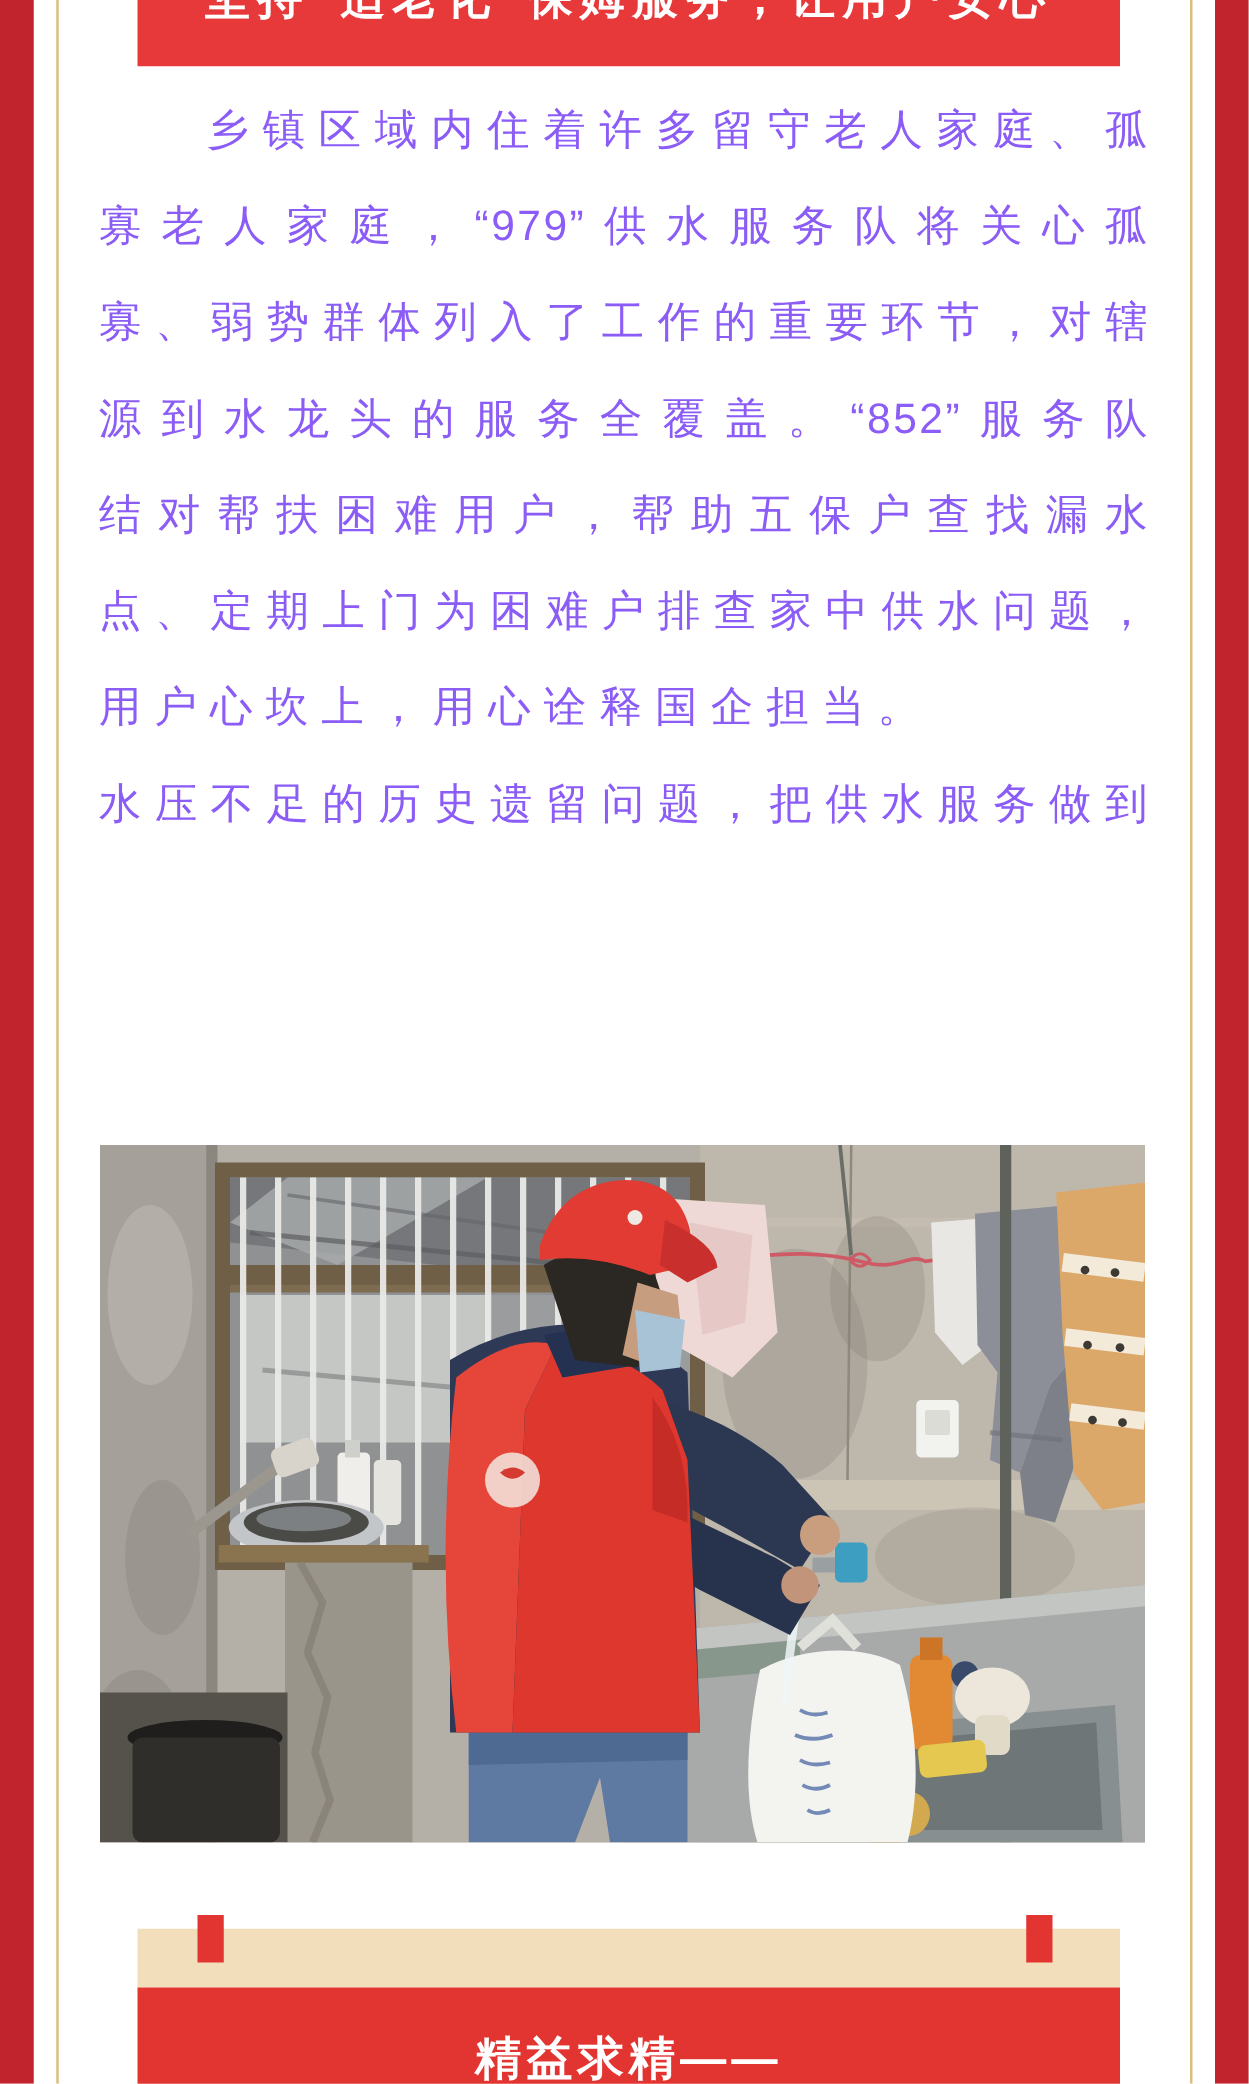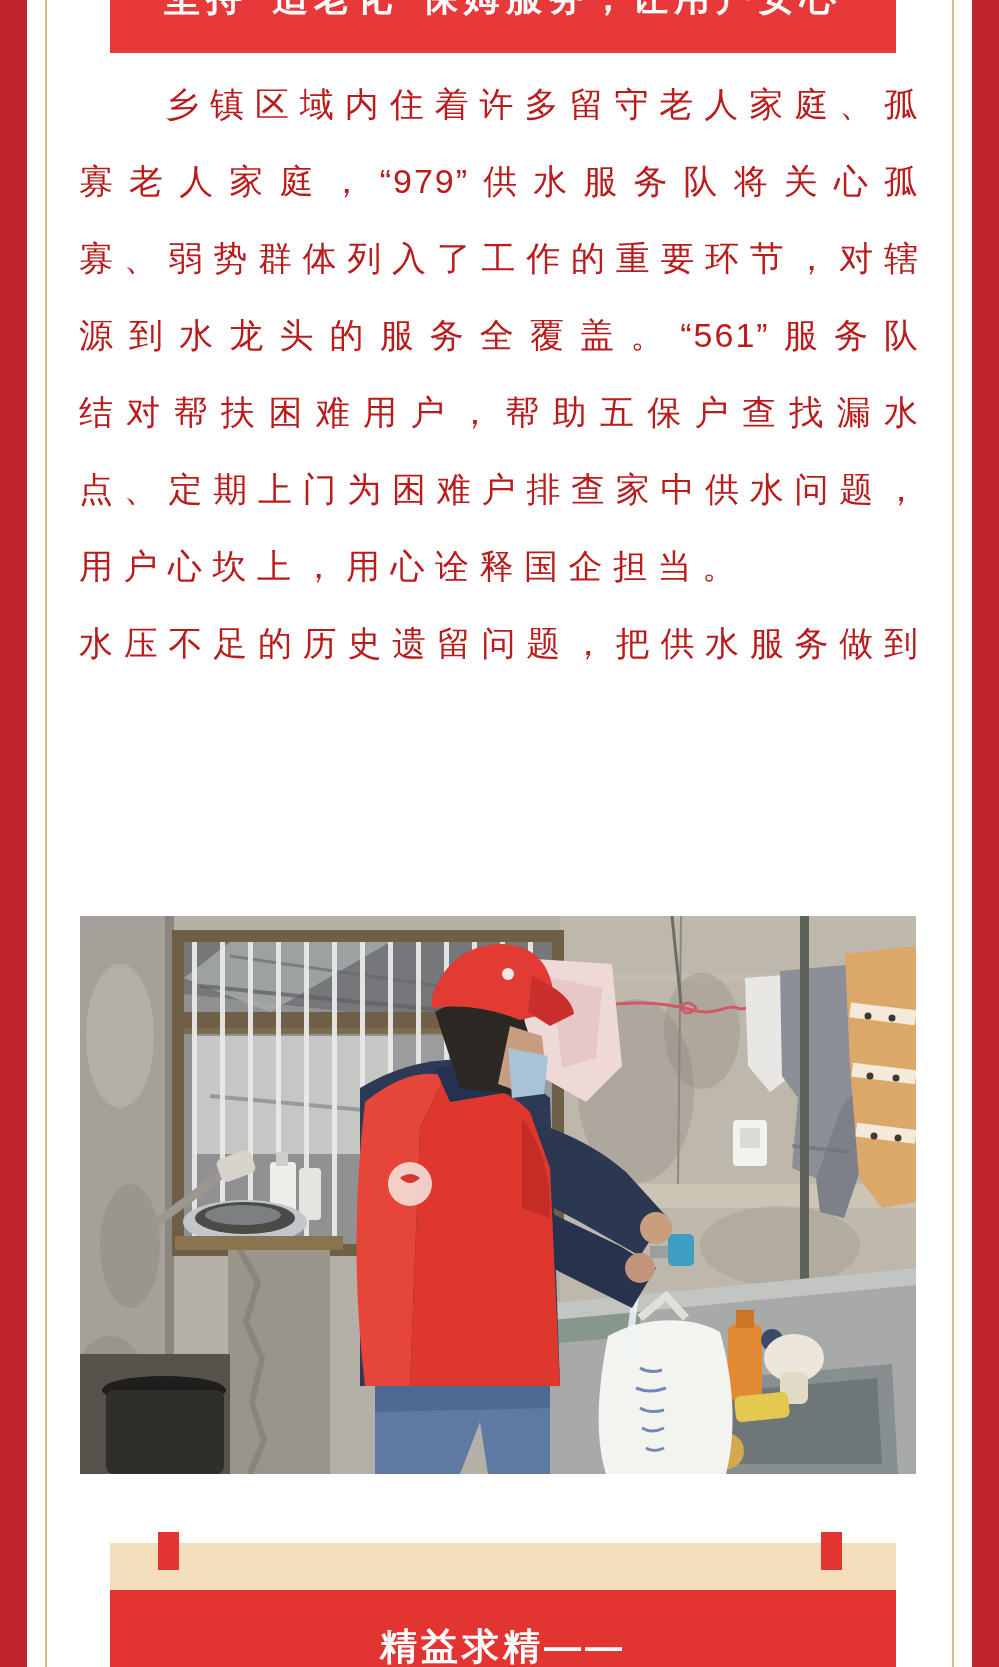--- a/index.html
+++ b/index.html
@@ -23,21 +23,21 @@
   }
   .top-banner .title{
     position:absolute;left:0;top:-22px;width:100%;
     text-align:center;color:#ffffff;font-weight:bold;
     font-size:36px;line-height:40px;letter-spacing:6px;white-space:nowrap;
   }
 
   
   .article{
     position:absolute;left:79px;top:66px;width:841px;
-    color:#b91c1c;font-size:34px;
+    color:#8b5cf6;font-size:34px;
   }
   .article .line{
     height:77px;line-height:77px;white-space:nowrap;
     text-align:justify;text-align-last:justify;letter-spacing:2px;
   }
   .article .line.first{text-indent:86px;}
   .article .line.last{text-align-last:left;letter-spacing:10.5px;}
 
   
   .photo{
@@ -72,21 +72,21 @@
 <div class="gold-line right"></div>
 
 <div class="top-banner">
   <div class="title">坚持“适老化”保姆服务，让用户安心</div>
 </div>
 
 <div class="article">
   <div class="line first">乡镇区域内住着许多留守老人家庭、孤</div>
   <div class="line">寡老人家庭，“979”供水服务队将关心孤</div>
   <div class="line">寡、弱势群体列入了工作的重要环节，对辖</div>
-  <div class="line">源到水龙头的服务全覆盖。“561”服务队</div>
+  <div class="line">源到水龙头的服务全覆盖。“852”服务队</div>
   <div class="line">结对帮扶困难用户，帮助五保户查找漏水</div>
   <div class="line">点、定期上门为困难户排查家中供水问题，</div>
   <div class="line last">用户心坎上，用心诠释国企担当。</div>
   <div class="line">水压不足的历史遗留问题，把供水服务做到</div>
 </div>
 
 <div class="photo">
 <svg width="836" height="558" viewBox="0 0 836 558" xmlns="http://www.w3.org/2000/svg">
 
   <rect width="836" height="558" fill="#b5b0a7"></rect>

